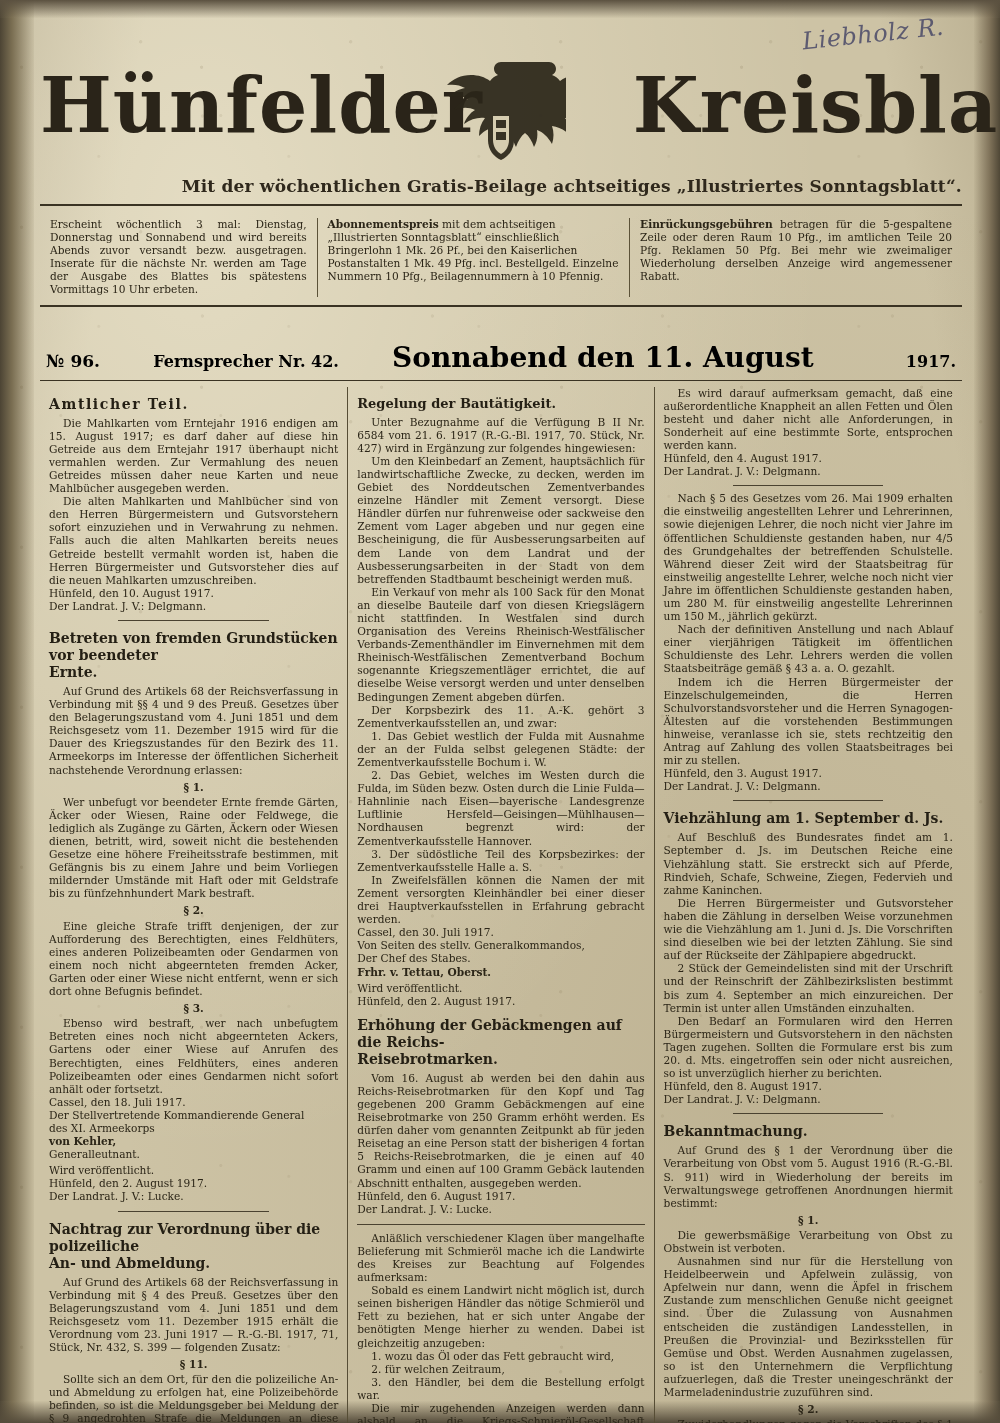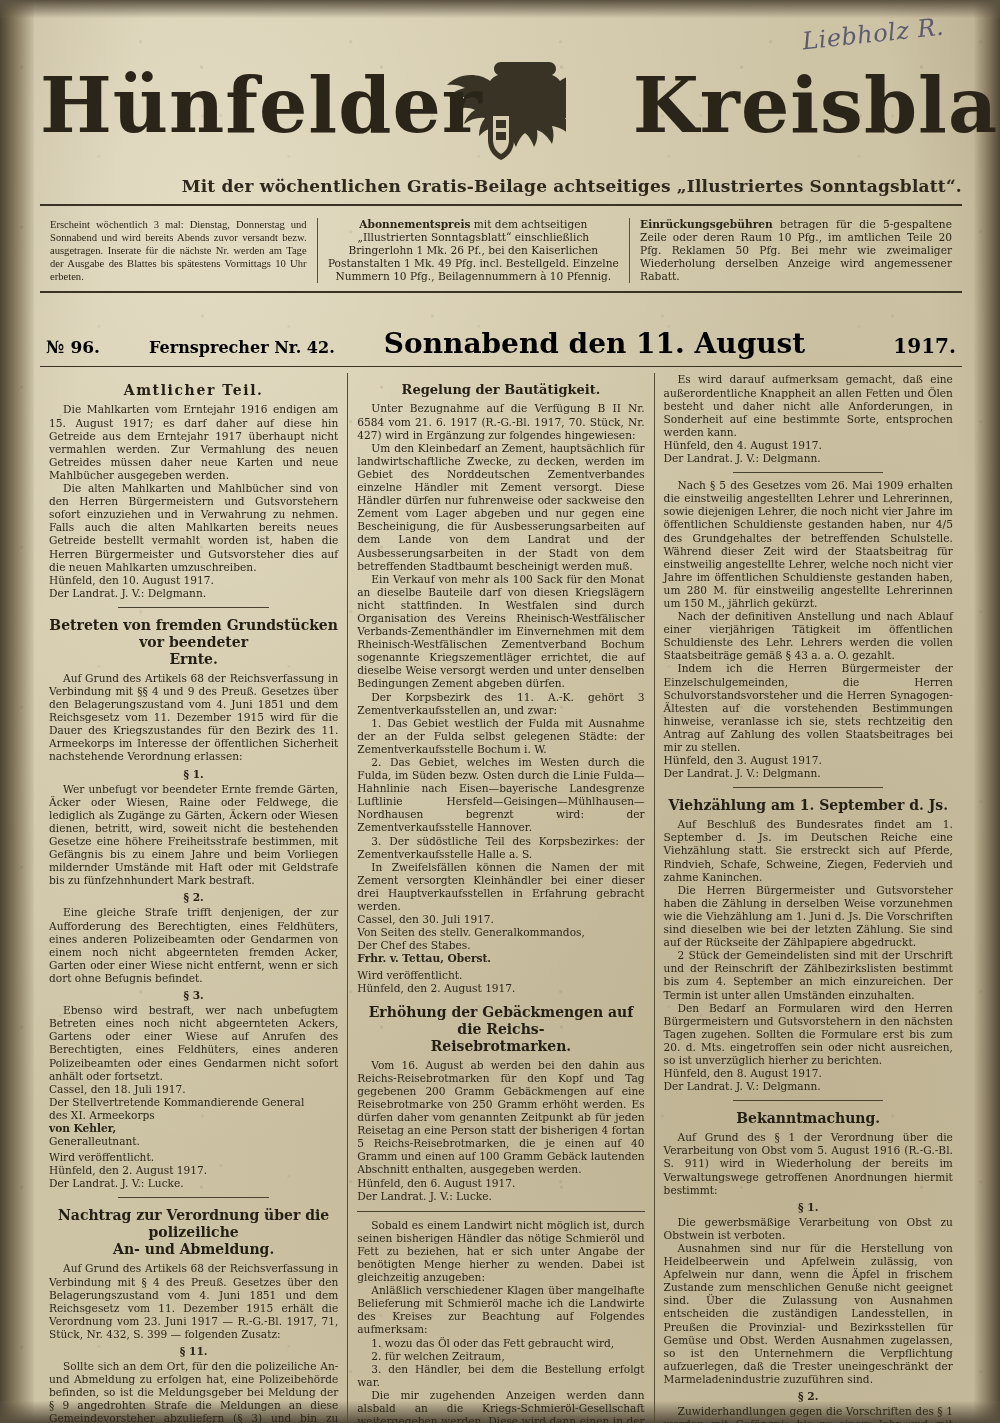--- a/index.html
+++ b/index.html
@@ -107,63 +107,63 @@
 
   .infobar {
     display: flex;
     margin-top: 12px;
     font-size: 9.5px;
     line-height: 12.4px;
     color: #35301f;
     text-align: justify;
   }
   .infobar .col { padding: 0 10px; }
-  .infobar .c1 { width: 30%; font-family: Liberation Serif, serif; }
-  .infobar .c2 { width: 34%; text-align: center; border-left: 1px solid #5b5238; border-right: 1px solid #5b5238; }
+  .infobar .c1 { width: 30%; }
+  .infobar .c2 { width: 34%; text-align: left; border-left: 1px solid #5b5238; border-right: 1px solid #5b5238; }
   .infobar .c3 { width: 36%; }
 
   .rule {
     border-top: 2px solid #3a3323;
     margin-top: 8px;
   }
   .rule.thin { border-top: 1px solid #3a3323; margin-top: 2px; }
 
   .issuebar {
     display: flex;
     align-items: baseline;
     justify-content: space-between;
     padding: 5px 6px 4px 6px;
     font-weight: bold;
     gap: 12px;
   }
   .issuebar .num { font-size: 17px; }
   .issuebar .phone { font-size: 16px; margin-top: 40px; }
   .issuebar .date { font-size: 28px; }
-  .issuebar .year { font-size: 20px; margin-left: 39px; }
+  .issuebar .year { font-size: 16px; margin-left: 39px; }
 
   
   .columns {
     display: flex;
     margin-top: 6px;
     height: 1085px;
   }
   .col {
     width: 33.33%;
     padding: 0 9px;
     box-sizing: border-box;
     font-size: 10.6px;
     line-height: 13.1px;
     text-align: justify;
     color: #2b2517;
     hyphens: auto;
   }
   .col.mid { border-left: 1px solid #564d35; border-right: 1px solid #564d35; }
 
   .sec-title {
-    text-align: center;
+    text-align: left;
     font-weight: bold;
     font-size: 14px;
     line-height: 17px;
     margin: 9px 0 4px 0;
     color: #241f14;
   }
   .sec-title.small { font-size: 13px; line-height: 16px; }
   p { margin: 0; text-indent: 14px; }
   p.noind { text-indent: 0; }
   .para-sp { margin-top: 3px; }
@@ -294,22 +294,22 @@
 
         <div class="sec-title">
           <span>Erhöhung der Gebäckmengen auf die Reichs-</span><br>
           <span>Reisebrotmarken.</span>
         </div>
         <p>Vom 16. August ab werden bei den dahin aus Reichs-Reisebrotmarken für den Kopf und Tag gegebenen 200 Gramm Gebäckmengen auf eine Reisebrotmarke von 250 Gramm erhöht werden. Es dürfen daher vom genannten Zeitpunkt ab für jeden Reisetag an eine Person statt der bisherigen 4 fortan 5 Reichs-Reisebrotmarken, die je einen auf 40 Gramm und einen auf 100 Gramm Gebäck lautenden Abschnitt enthalten, ausgegeben werden.</p>
         <p class="noind">Hünfeld, den 6. August 1917.</p>
         <p class="center">Der Landrat. J. V.: Lucke.</p>
         <div class="hr-col"></div>
 
+        <p>Anläßlich verschiedener Klagen über mangelhafte Belieferung mit Schmieröl mache ich die Landwirte des Kreises zur Beachtung auf Folgendes aufmerksam:</p>
         <p>Sobald es einem Landwirt nicht möglich ist, durch seinen bisherigen Händler das nötige Schmieröl und Fett zu beziehen, hat er sich unter Angabe der benötigten Menge hierher zu wenden. Dabei ist gleichzeitig anzugeben:</p>
-        <p>Anläßlich verschiedener Klagen über mangelhafte Belieferung mit Schmieröl mache ich die Landwirte des Kreises zur Beachtung auf Folgendes aufmerksam:</p>
         <p>1. wozu das Öl oder das Fett gebraucht wird,</p>
         <p>2. für welchen Zeitraum,</p>
         <p>3. den Händler, bei dem die Bestellung erfolgt war.</p>
         <p>Die mir zugehenden Anzeigen werden dann alsbald an die Kriegs-Schmieröl-Gesellschaft weitergegeben werden. Diese wird dann einen in der Nähe wohnenden Händler bezeichnen, der Schmieröl und Fett auf Lager hat. Dieser Händler wird von der genannten Gesellschaft telegraphisch angewiesen, die angeforderte Menge aus seinen Beständen abzugeben.</p>
 
       </div>
 
       <div class="col right-col">
         <p>Es wird darauf aufmerksam gemacht, daß eine außerordentliche Knappheit an allen Fetten und Ölen besteht und daher nicht alle Anforderungen, in Sonderheit auf eine bestimmte Sorte, entsprochen werden kann.</p>
         <p class="noind">Hünfeld, den 4. August 1917.</p>

